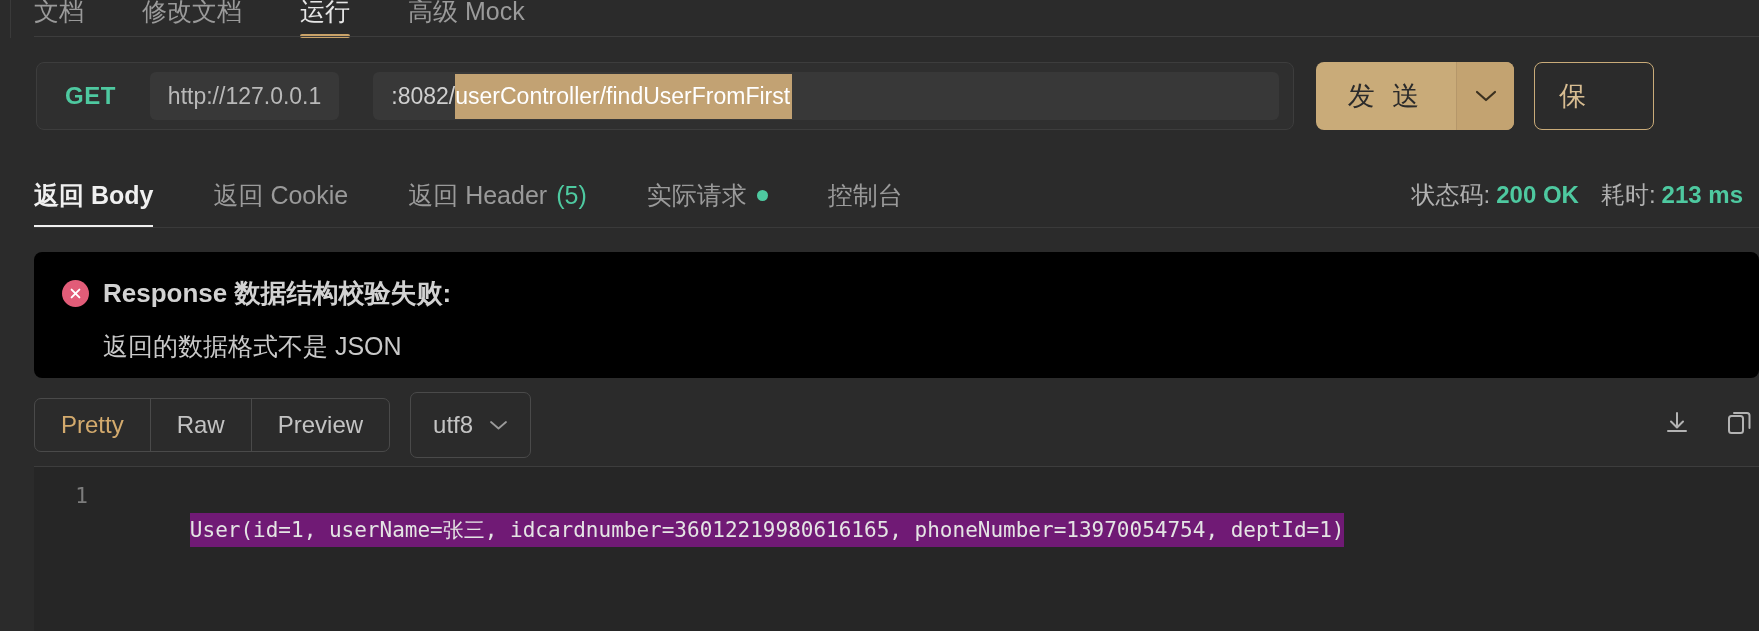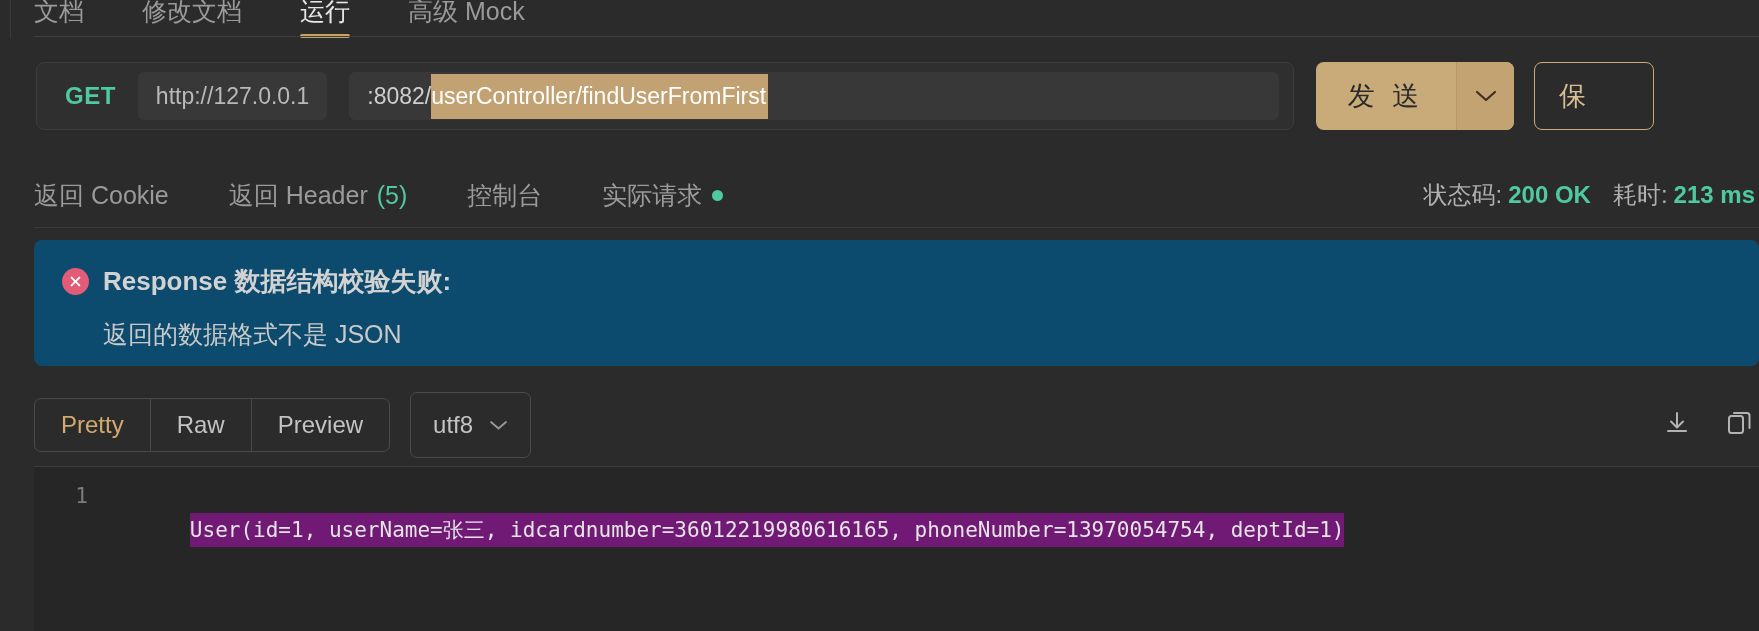--- a/index.html
+++ b/index.html
@@ -37,21 +37,21 @@
   }
 
   
   .url-row {
     position: absolute; left: 36px; top: 62px; right: 0; height: 68px;
     display: flex; align-items: center;
   }
   .url-box {
     width: 1258px; height: 68px;
     background: #2f2f2f; border: 1px solid #3d3d3d; border-radius: 8px;
-    display: flex; align-items: center; padding: 0 14px;
+    display: flex; align-items: center; padding: 0 14px; gap: 12px;
   }
   .method {
     color: #4ec9a0; font-weight: bold; font-size: 24px;
     padding: 0 22px 0 14px; letter-spacing: .5px;
   }
   .host-chip {
     height: 48px; background: #383838; border-radius: 6px;
     display: flex; align-items: center; padding: 0 18px;
     color: #b9b9b9; font-size: 23px; white-space: nowrap;
   }
@@ -105,29 +105,29 @@
   .green-dot {
     width: 11px; height: 11px; border-radius: 50%; background: #4ec9a0;
     margin-left: 10px; display: inline-block;
   }
   .tabs-underline {
     position: absolute; left: 34px; top: 227px; width: 1725px; height: 1px;
     background: #3a3a3a;
   }
   .status-wrap {
     margin-left: auto; display: flex; align-items: center;
-    font-size: 24px; color: #b0b0b0; white-space: nowrap; padding-right: 4px;
+    font-size: 24px; color: #b0b0b0; white-space: nowrap; padding-right: 16px;
   }
   .status-wrap .val { color: #4ec9a0; margin-left: 6px; font-weight: bold; }
   .status-gap { width: 22px; }
 
   
   .err-panel {
-    position: absolute; left: 34px; top: 240px; width: 1725px; height: 126px;
-    background: #0c4a6e; border-radius: 8px; padding: 24px 0 0 28px;
+    position: absolute; left: 34px; top: 252px; width: 1725px; height: 126px;
+    background: #000000; border-radius: 8px; padding: 24px 0 0 28px;
   }
   .err-line1 {
     display: flex; align-items: center;
     color: #d2d2d2; font-size: 26px; font-weight: bold;
   }
   .err-icon {
     width: 27px; height: 27px; border-radius: 50%; background: #e25c78;
     display: inline-flex; align-items: center; justify-content: center;
     margin-right: 14px; flex: 0 0 auto;
   }
@@ -225,33 +225,36 @@
         </span>
       </div>
     </div>
 
     <div class="save-btn">
       <span>保</span>
     </div>
   </div>
 
   <div class="resp-tabs">
+    <div class="resp-tab active">
+      <span>返回 Body</span>
+    </div>
     <div class="resp-tab">
       <span>返回 Cookie</span>
     </div>
     <div class="resp-tab">
       <span>返回 Header</span>
       <span class="hdr-count">(5)</span>
     </div>
     <div class="resp-tab">
-      <span>控制台</span>
-    </div>
-    <div class="resp-tab">
       <span>实际请求</span>
       <span class="green-dot"></span>
+    </div>
+    <div class="resp-tab">
+      <span>控制台</span>
     </div>
 
     <div class="status-wrap">
       <span>状态码:</span>
       <span class="val">200 OK</span>
       <span class="status-gap"></span>
       <span>耗时:</span>
       <span class="val">213 ms</span>
     </div>
   </div>

